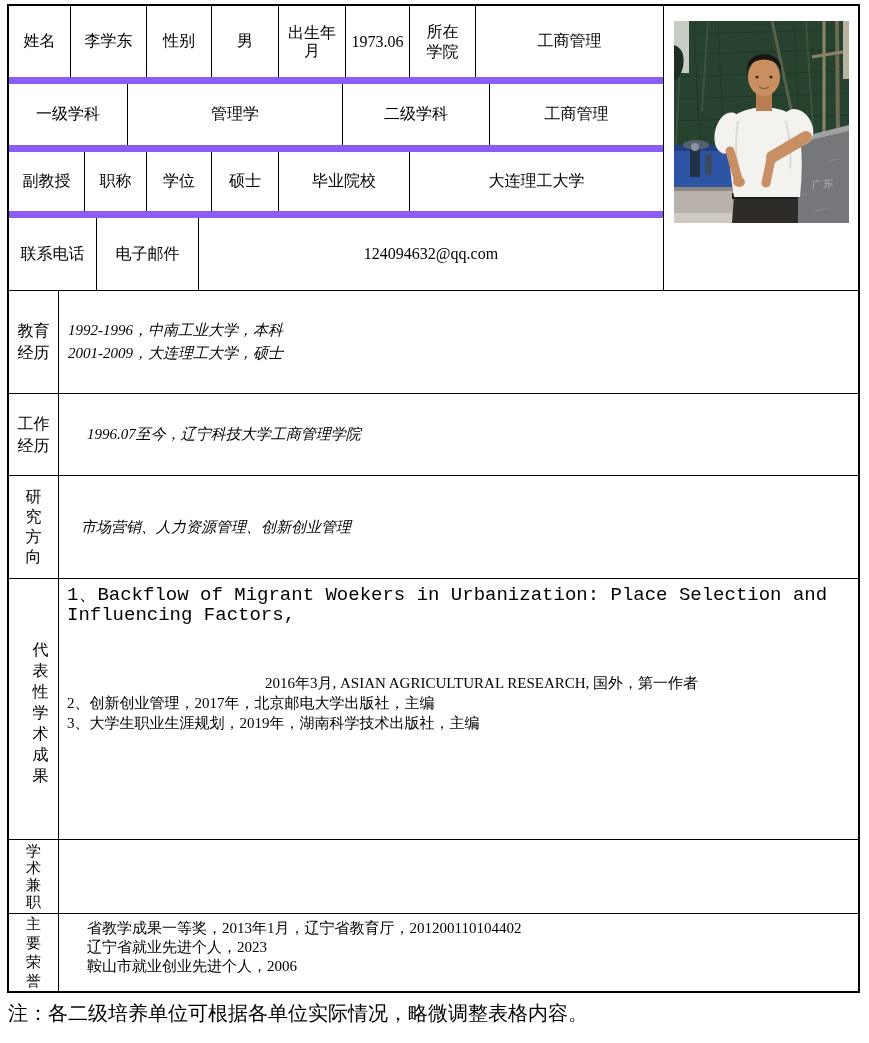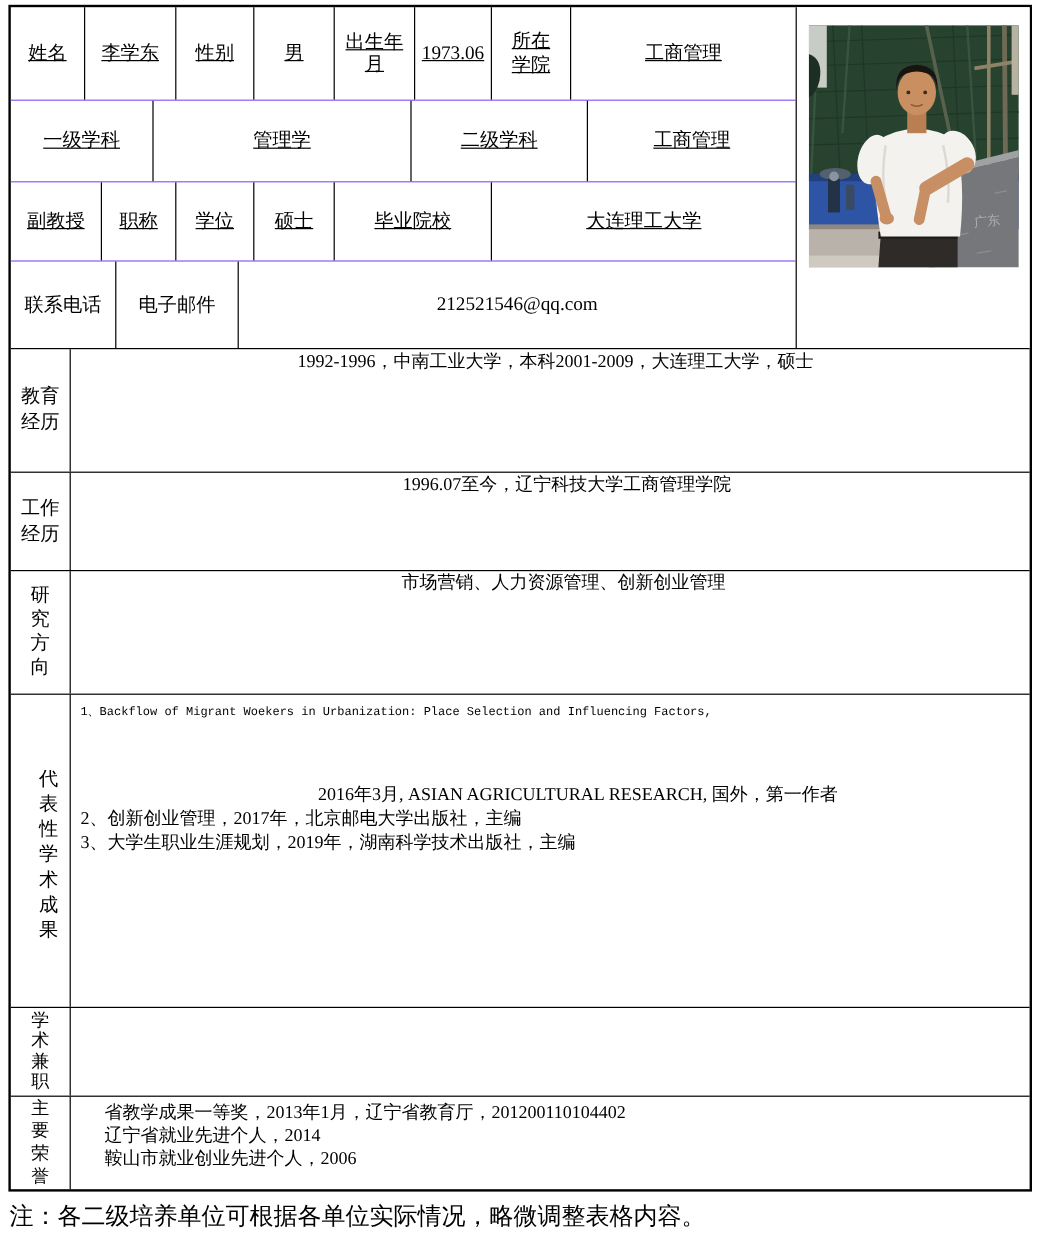--- a/index.html
+++ b/index.html
@@ -14,21 +14,21 @@
   .tbl {
     position: absolute; left: 7px; top: 4px;
     width: 853px;
     border: 2px solid #000;
     background: #fff;
   }
   
   .top { display: flex; }
   .top-left { width: 654px; }
   .trow { display: flex; }
-  .trow.bb { border-bottom: 1px solid #8b5cf6; text-decoration: underline; }
+  .trow.bb { border-bottom: 7px solid #8b5cf6; }
   .cell {
     display: flex; align-items: center; justify-content: center;
     border-right: 1px solid #000;
     text-align: center;
     font-size: 16px;
     overflow: hidden;
   }
   .cell.last { border-right: none; }
   .wrap36 { display: block; width: 38px; word-break: break-all; line-height: 20px; }
   .wrap52 { display: block; width: 52px; word-break: break-all; line-height: 18px; text-align: center; }
@@ -44,28 +44,28 @@
     width: 50px; border-right: 1px solid #000;
     display: flex; align-items: center; justify-content: center;
     font-size: 16px; text-align: center;
   }
   .vl2 { display: block; width: 38px; word-break: break-all; line-height: 22px; text-align: center; }
   .vl1 { display: block; width: 18px; word-break: break-all; line-height: 20px; text-align: center; }
   .vl1.ach { line-height: 21px; }
   .vl1.tight { line-height: 17px; font-size: 15px; }
   .vl1.hon { line-height: 19px; font-size: 15px; }
   .wcontent { flex: 1; font-size: 15px; }
-  .col-center { display: flex; justify-content: center; }
+  .col-center { display: flex; flex-direction: column; justify-content: center; font-style: italic; }
   .edu { padding-left: 9px; line-height: 23px; }
   .work { padding-left: 28px; }
   .research { padding-left: 22px; }
   .ach { padding: 6px 8px 0 8px; line-height: 20px; }
   .ach-en {
     font-family: "Liberation Mono", "DejaVu Sans Mono", monospace;
-    font-size: 10px;
+    font-size: 19px;
   }
   .ach-indent { padding-left: 198px; margin-top: 48px; }
   .honors { padding: 5px 0 0 28px; line-height: 19px; }
   .note {
     position: absolute; left: 8px; top: 1000px;
     font-size: 20px;
   }
 </style>
 </head>
 <body>
@@ -140,21 +140,21 @@
         </div>
 
         <div class="trow" style="height:72px">
           <div class="cell" style="width:88px">
               <span>联系电话</span>
             </div>
           <div class="cell" style="width:102px">
               <span>电子邮件</span>
             </div>
           <div class="cell last" style="flex:1">
-              <span>212521546@qq.com</span>
+              <span>124094632@qq.com</span>
             </div>
         </div>
       </div>
 
       <div class="photo-cell">
         <svg width="175" height="202" viewBox="0 0 175 202" aria-hidden="true">
 
           <rect x="0" y="0" width="175" height="124" fill="#27422f"></rect>
           <g stroke="#1b3023" stroke-width="1" opacity="0.6">
             <line x1="0" y1="14" x2="175" y2="8"></line>
@@ -275,20 +275,20 @@
         </div>
       <div class="wcontent"></div>
     </div>
 
     <div class="wrow" style="height:78px">
       <div class="wlbl">
           <span class="vl1 hon">主要荣誉</span>
         </div>
       <div class="wcontent honors">
         <div>省教学成果一等奖，2013年1月，辽宁省教育厅，201200110104402</div>
-        <div>辽宁省就业先进个人，2014</div>
+        <div>辽宁省就业先进个人，2023</div>
         <div>鞍山市就业创业先进个人，2006</div>
       </div>
     </div>
   </div>
 
   <div class="note">注：各二级培养单位可根据各单位实际情况，略微调整表格内容。</div>
 </div>
 
 </body></html>

